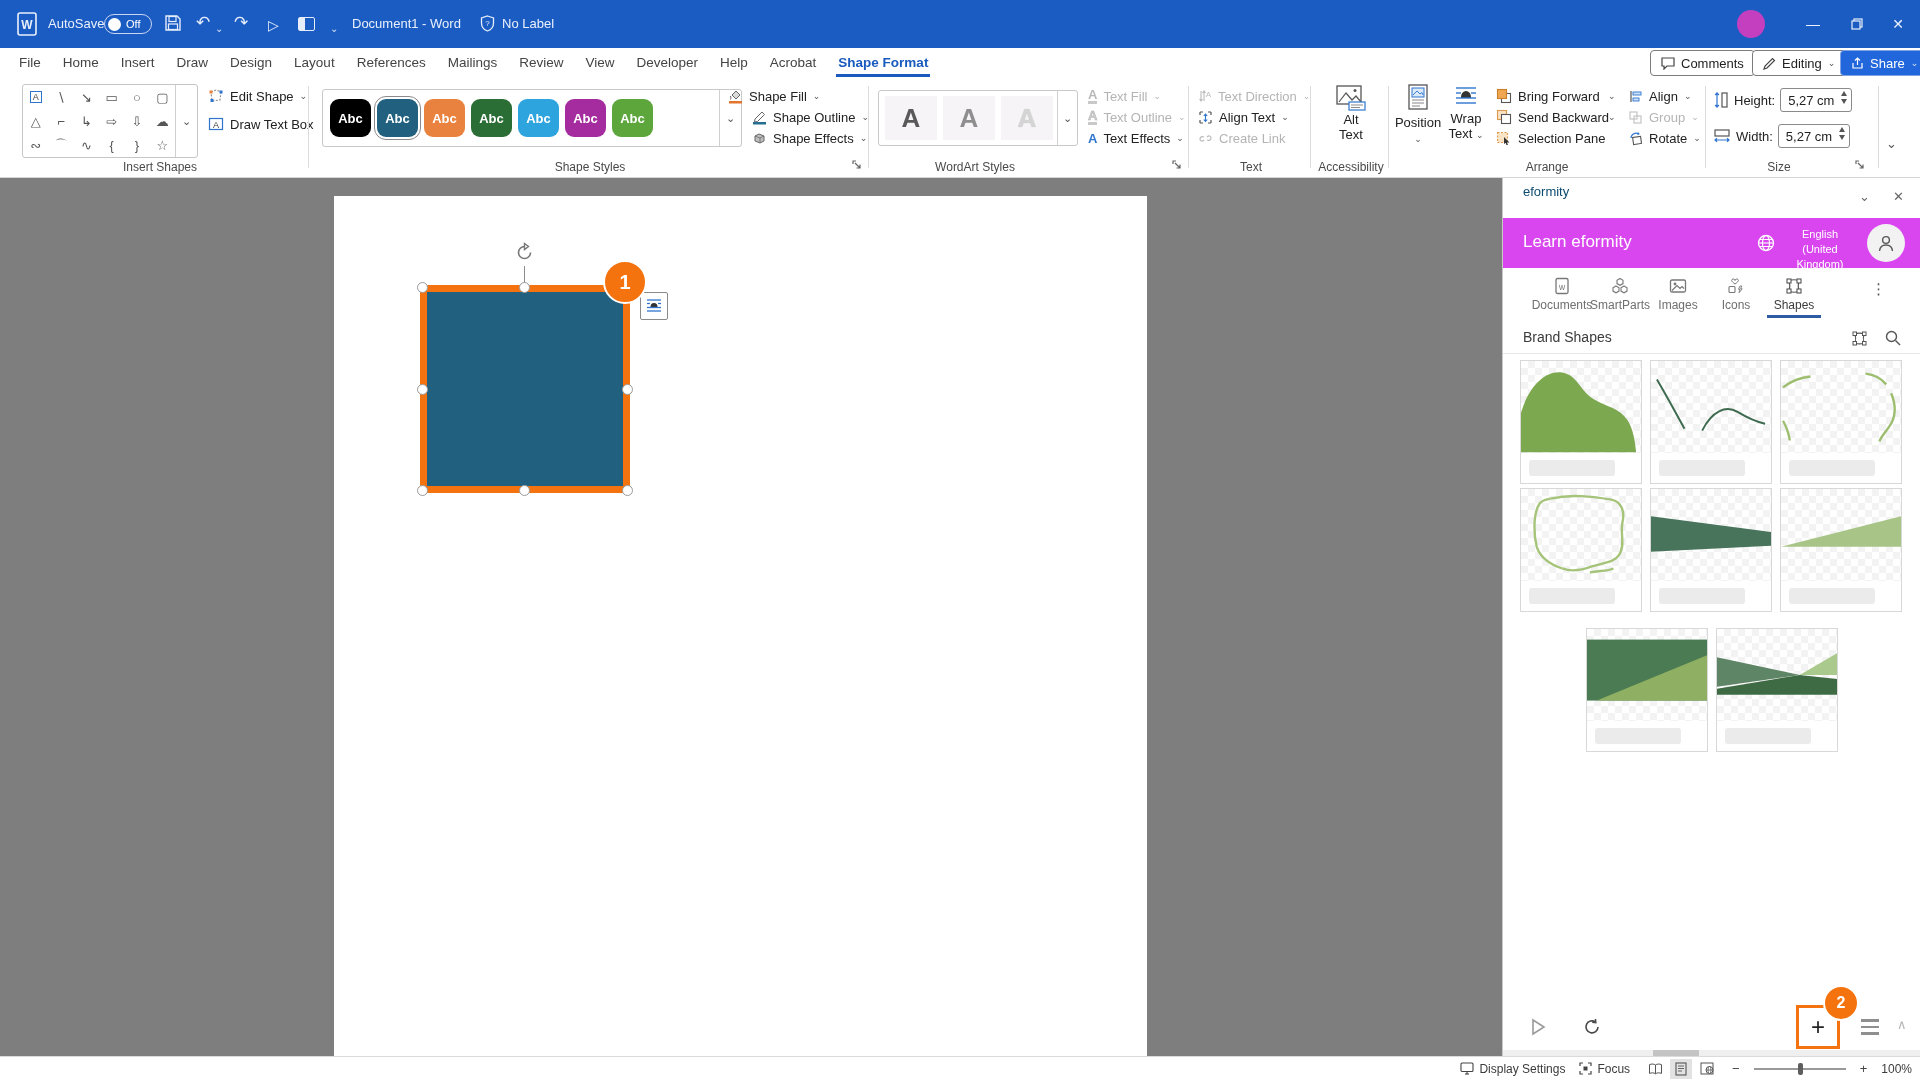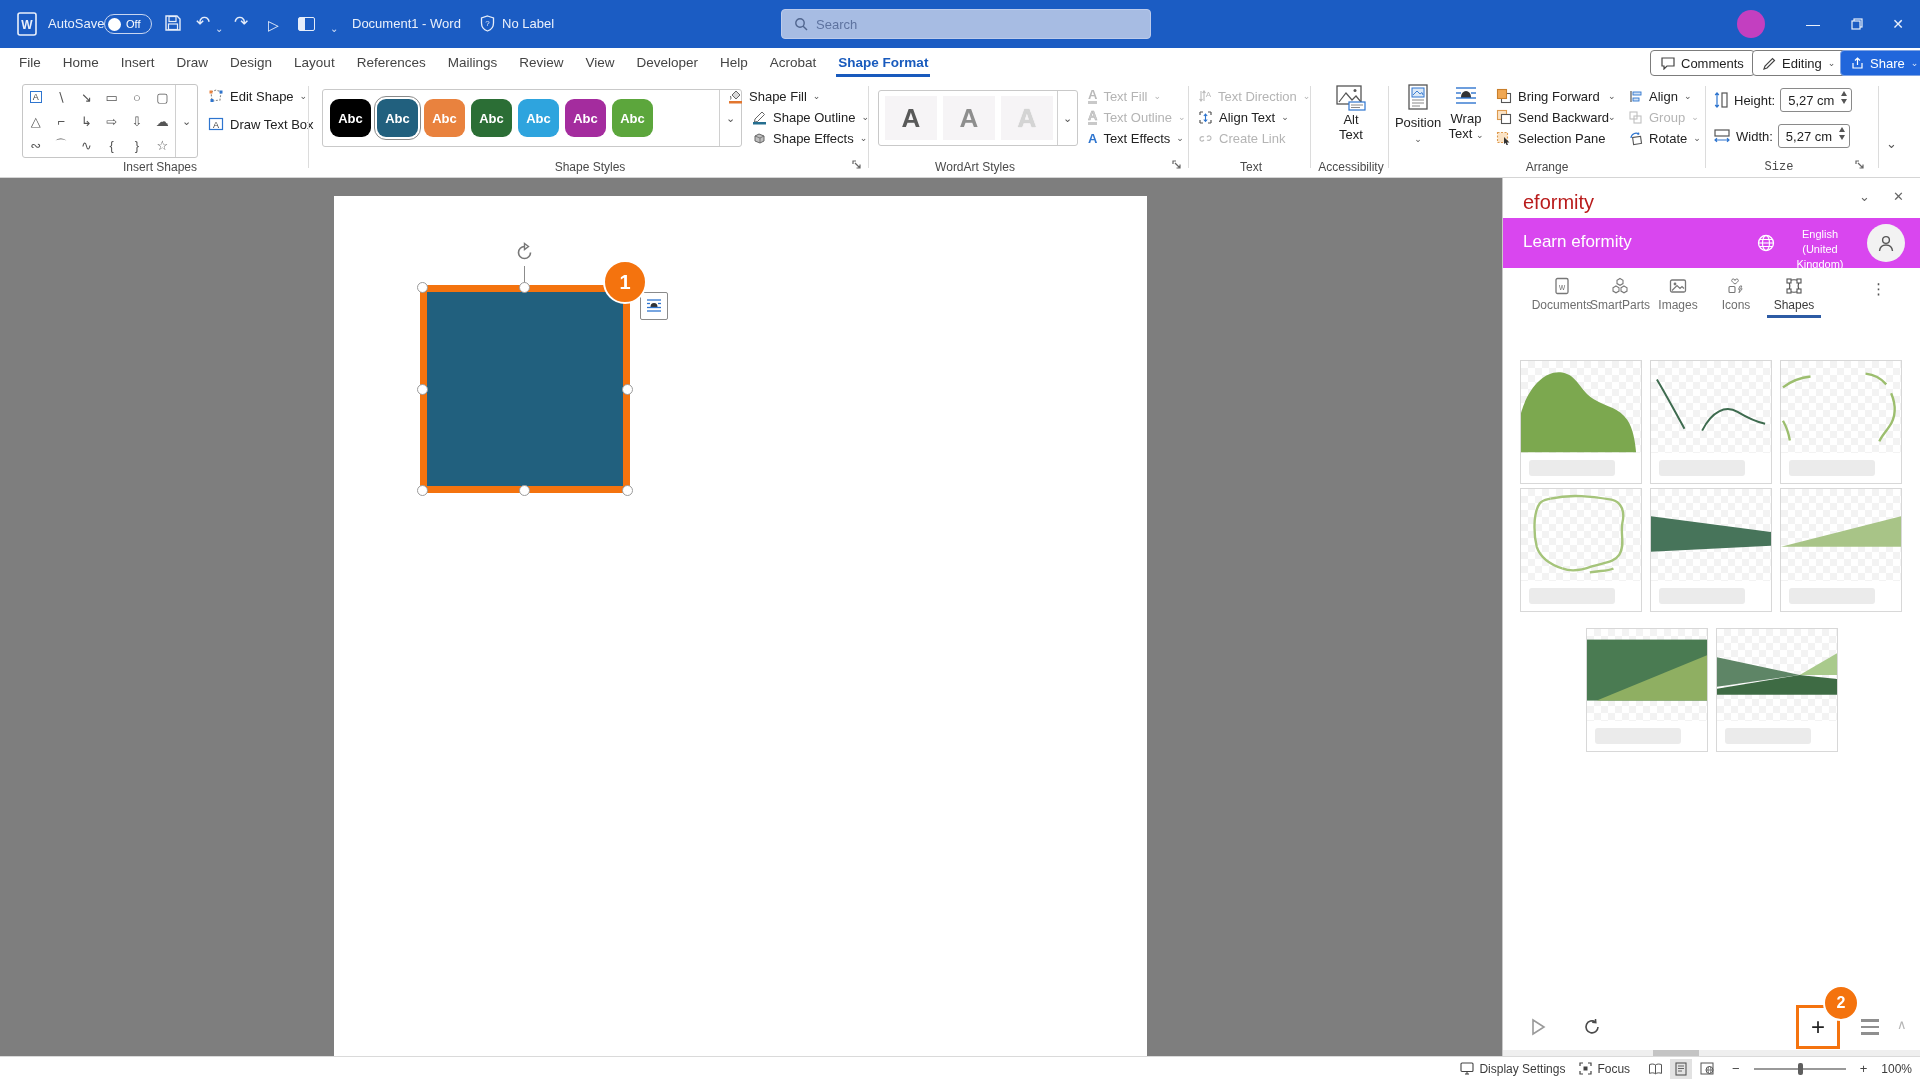--- a/index.html
+++ b/index.html
@@ -82,21 +82,21 @@
 .shape-sq { position:absolute; left:86px; top:89px; width:210px; height:208px; border:7px solid #F4730E; }
 .handle { position:absolute; width:11px; height:11px; border-radius:50%; background:#fff; border:1px solid #9B9B9B; }
 .rot-stem { position:absolute; left:190px; top:70px; width:1px; height:20px; background:#8C8C8C; }
 .badge { border-radius:50%; background:#F4730E; border:2px solid #fff; color:#fff; font-weight:700; display:flex; align-items:center; justify-content:center; }
 .badge1 { position:absolute; left:269px; top:64px; width:44px; height:44px; font-size:20px; z-index:5; }
 .layout-btn { position:absolute; left:306px; top:96px; width:28px; height:28px; background:#fff; border:1px solid #8A8A8A; border-radius:2px; display:flex; align-items:center; justify-content:center; }
 
 
 .panel { position:absolute; left:1502px; top:178px; width:418px; height:878px; background:#FFFFFF; border-left:1px solid #C9C9C9; }
 .p-header { position:absolute; left:0; top:0; width:100%; height:40px; }
-.p-title { position:absolute; left:20px; top:13px; font-size:20px; color:#b91c1c; }
+.p-title { position:absolute; left:20px; top:6px; font-size:13px; color:#0c4a6e; }
 .p-hic { position:absolute; top:11px; font-size:13px; color:#666; }
 .hero { position:absolute; left:0; top:40px; width:100%; height:50px; background:#d946ef; color:#fff; }
 .hero-title { position:absolute; left:20px; top:14px; font-size:17px; }
 .lang { position:absolute; left:278px; top:9px; width:78px; text-align:center; font-size:11px; line-height:15px; color:#FFF; }
 .p-avatar { position:absolute; left:364px; top:6px; width:38px; height:38px; border-radius:50%; background:#F2F2F2; display:flex; align-items:center; justify-content:center; }
 .ptabs { position:absolute; left:30px; top:94px; height:46px; display:flex; }
 .ptab { width:58px; display:flex; flex-direction:column; align-items:center; padding-top:5px; gap:3px; position:relative; font-size:12px; color:#6F6F6F; }
 .ptab.active { color:#3B3B3B; }
 .ptab.active::after { content:""; position:absolute; left:2px; right:2px; bottom:0; height:3px; background:#2D5BA4; }
 .ptab-more { position:absolute; left:368px; top:102px; font-size:15px; color:#555; letter-spacing:0; }
@@ -159,27 +159,20 @@
   </div>
   <span class="tb-ic tb-chev" style="left:330px;top:19px;">⌄</span>
   <span class="abs txt13 doc-title">Document1 - Word</span>
   <div class="abs" style="left:480px;top:15px;">
     <svg width="15" height="17" viewBox="0 0 15 17">
         <path d="M7.5 1 L13.5 3 V8 C13.5 12 11 14.8 7.5 16 C4 14.8 1.5 12 1.5 8 V3 Z" fill="none" stroke="#E6EDFA" stroke-width="1.3"></path>
         <text x="7.5" y="11" font-size="8" fill="#E6EDFA" text-anchor="middle" font-family="Liberation Sans">?</text>
       </svg>
   </div>
   <span class="abs txt13 nolabel">No Label</span>
-  <div class="abs searchbox">
-    <svg width="14" height="14" viewBox="0 0 14 14">
-        <circle cx="6" cy="6" r="4.2" fill="none" stroke="#50658E" stroke-width="1.4"></circle>
-        <line x1="9.2" y1="9.2" x2="13" y2="13" stroke="#50658E" stroke-width="1.4"></line>
-      </svg>
-    <input placeholder="Search" style="">
-  </div>
   <div class="abs avatar"></div>
   <div class="wctl" style="left:1791px;">—</div>
   <div class="wctl" style="left:1835px;">
     <svg width="12" height="12" viewBox="0 0 12 12">
         <rect x="3" y="1" width="8" height="8" fill="none" stroke="#EAF0FB" stroke-width="1.2"></rect>
         <rect x="1" y="3" width="8" height="8" fill="#1B5CC3" stroke="#EAF0FB" stroke-width="1.2"></rect>
       </svg>
   </div>
   <div class="wctl" style="left:1876px;">✕</div>
 </div>
@@ -493,21 +486,21 @@
         </svg>
       <span style="font-size:13px;">Width:</span>
       <div class="size-input">
         <span>5,27 cm</span>
         <div class="spin">
             <div class="tri-u"></div>
             <div class="tri-d"></div>
           </div>
       </div>
     </div>
-    <div class="grp-label" style="width:140px;font-family:Liberation Mono, monospace;">Size</div>
+    <div class="grp-label" style="width:140px;">Size</div>
     <div class="launcher" style="left:146px;">
       <svg width="11" height="11" viewBox="0 0 11 11">
           <path d="M1 4 V1 H4 M3 3 L8 8 M8 4.5 V8 H4.5" fill="none" stroke="#666" stroke-width="1.2"></path>
         </svg>
     </div>
   </div>
   <div class="vsep" style="left:1878px;"></div>
   <span class="collapse-chev">⌄</span>
 </div>
 
@@ -608,20 +601,38 @@
           <rect x="2" y="2" width="4" height="4" fill="#fff" stroke="#555" stroke-width="1.1"></rect>
           <rect x="12" y="2" width="4" height="4" fill="#fff" stroke="#555" stroke-width="1.1"></rect>
           <rect x="2" y="12" width="4" height="4" fill="#fff" stroke="#555" stroke-width="1.1"></rect>
           <rect x="12" y="12" width="4" height="4" fill="#fff" stroke="#555" stroke-width="1.1"></rect>
         </svg>
       <span>Shapes</span>
     </div>
   </div>
   <span class="ptab-more">⋮</span>
 
+  <div class="sec-head">
+    <span class="sec-title">Brand Shapes</span>
+    <div class="abs" style="left:348px;top:8px;">
+      <svg width="17" height="17" viewBox="0 0 17 17">
+          <path d="M4 4 C6.5 3 10.5 3 13 4 C12.2 6.5 12.2 10.5 13 13 C10.5 14 6.5 14 4 13 C4.8 10.5 4.8 6.5 4 4 Z" fill="none" stroke="#555" stroke-width="1.1"></path>
+          <rect x="2" y="2" width="3.5" height="3.5" fill="#fff" stroke="#555" stroke-width="1"></rect>
+          <rect x="11.5" y="2" width="3.5" height="3.5" fill="#fff" stroke="#555" stroke-width="1"></rect>
+          <rect x="2" y="11.5" width="3.5" height="3.5" fill="#fff" stroke="#555" stroke-width="1"></rect>
+          <rect x="11.5" y="11.5" width="3.5" height="3.5" fill="#fff" stroke="#555" stroke-width="1"></rect>
+        </svg>
+    </div>
+    <div class="abs" style="left:382px;top:8px;">
+      <svg width="16" height="16" viewBox="0 0 16 16">
+          <circle cx="6.5" cy="6.5" r="5" fill="none" stroke="#555" stroke-width="1.4"></circle>
+          <line x1="10.5" y1="10.5" x2="15" y2="15" stroke="#555" stroke-width="1.4"></line>
+        </svg>
+    </div>
+  </div>
 
   <div class="card" style="left:17px;top:182px;">
     <div class="thumb">
       <svg width="120" height="92" viewBox="0 0 122 92">
           <path d="M0,92 L0,52 C8,24 26,8 42,11 C58,14 60,30 74,38 C88,46 100,47 108,59 C114,68 116,81 117,92 Z" fill="#7CA84F"></path>
         </svg>
     </div>
     <div class="skel"></div>
   </div>
   <div class="card" style="left:147px;top:182px;">

